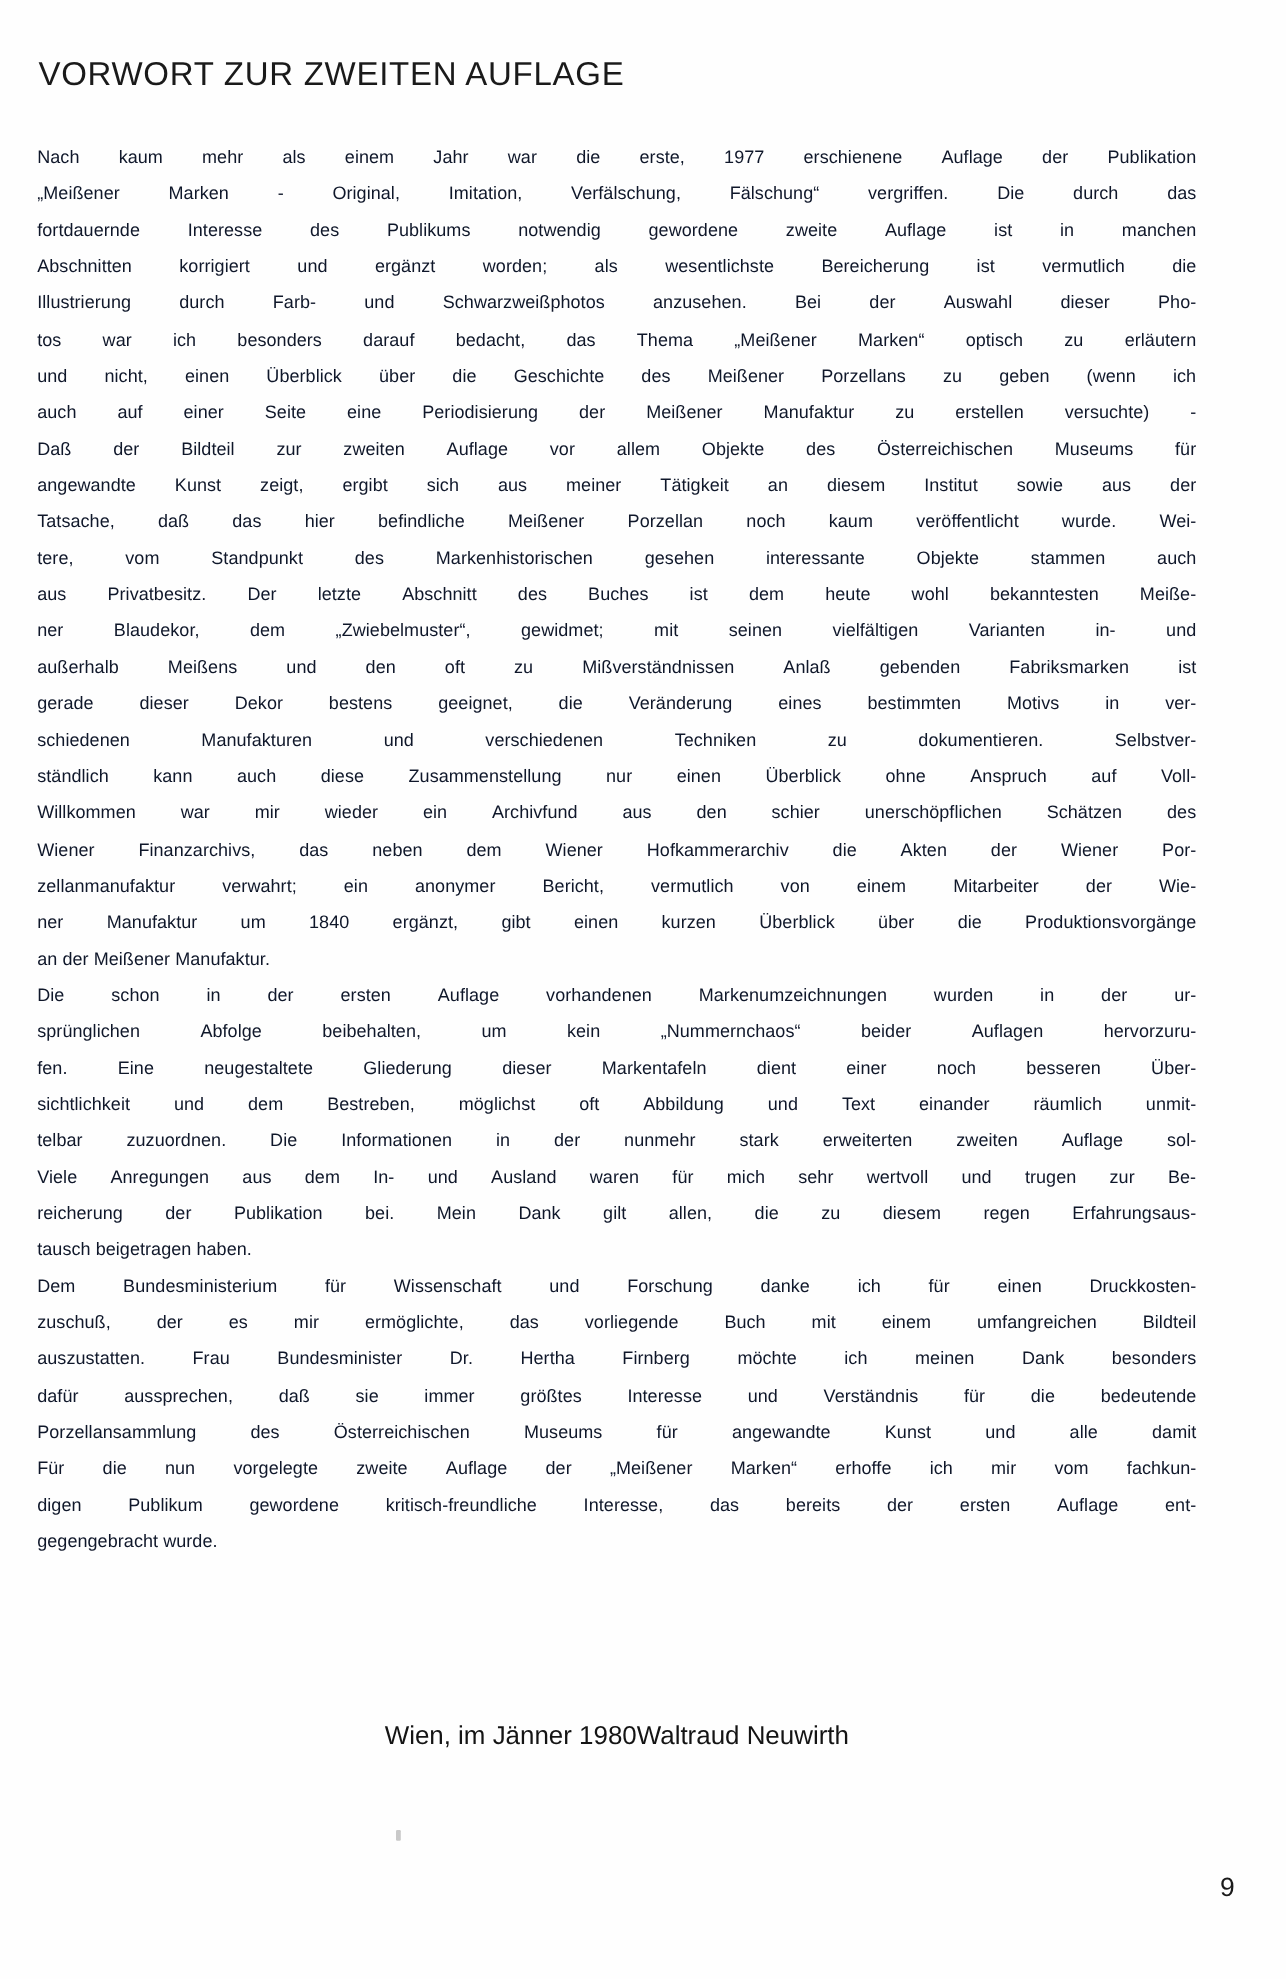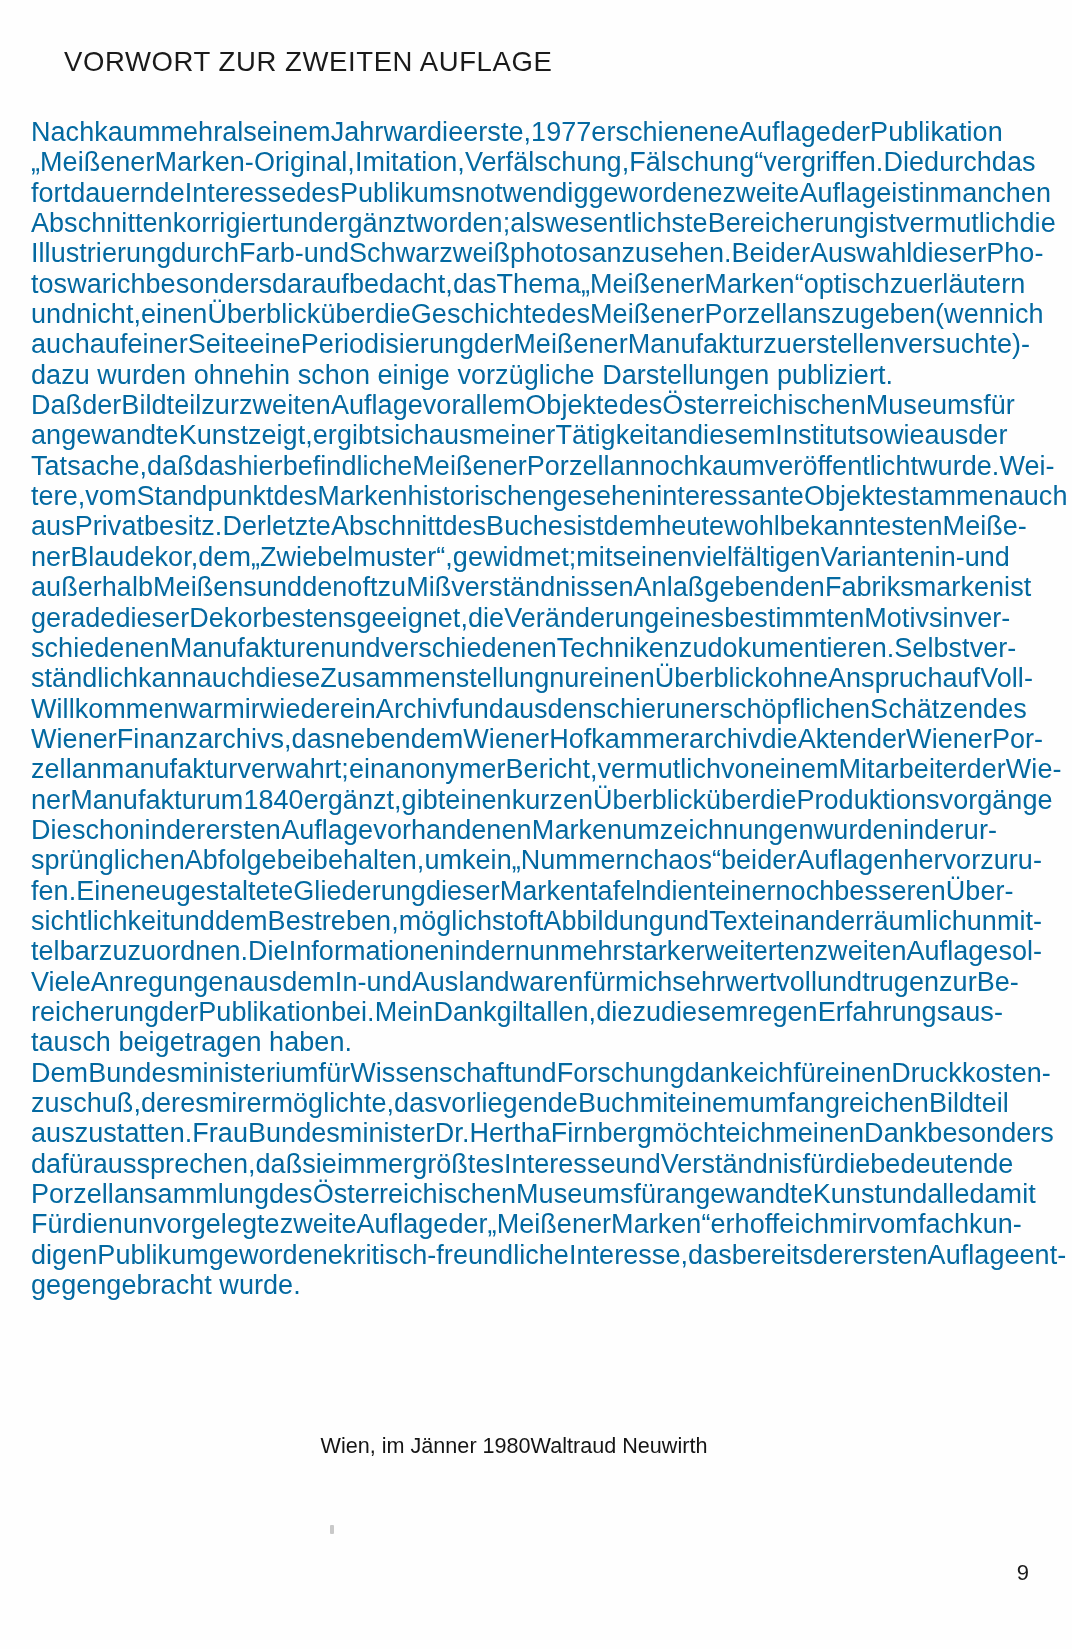--- a/index.html
+++ b/index.html
@@ -22,32 +22,31 @@
   }
   .page-title {
     position: absolute;
     left: 32px;
     top: 28px;
     font-size: 27.5px;
     letter-spacing: 0.6px;
     font-weight: 400;
     color: #1a1a1a;
     white-space: nowrap;
-    margin-left: 32px;
   }
   .body-block {
     position: absolute;
     left: 31px;
     top: 117px;
     width: 966px;
   }
   .line {
-    font-size: 27px;
+    font-size: 15px;
     line-height: 30.35px;
-    color: #0369a1;
+    color: #0f172a;
     white-space: nowrap;
     letter-spacing: 0.05px;
   }
   
   .line.just {
     display: flex;
     justify-content: space-between;
     white-space: normal;
   }
   .line.just > span {
@@ -200,21 +199,20 @@
         <span>eine</span>
         <span>Periodisierung</span>
         <span>der</span>
         <span>Meißener</span>
         <span>Manufaktur</span>
         <span>zu</span>
         <span>erstellen</span>
         <span>versuchte)</span>
         <span>-</span>
       </div>
-      <div class="line last">dazu wurden ohnehin schon einige vorzügliche Darstellungen publiziert.</div>
       <div class="line just">
         <span>Daß</span>
         <span>der</span>
         <span>Bildteil</span>
         <span>zur</span>
         <span>zweiten</span>
         <span>Auflage</span>
         <span>vor</span>
         <span>allem</span>
         <span>Objekte</span>
@@ -392,20 +390,21 @@
         <span>1840</span>
         <span>ergänzt,</span>
         <span>gibt</span>
         <span>einen</span>
         <span>kurzen</span>
         <span>Überblick</span>
         <span>über</span>
         <span>die</span>
         <span>Produktionsvorgänge</span>
       </div>
+      <div class="line last">an der Meißener Manufaktur.</div>
       <div class="line just">
         <span>Die</span>
         <span>schon</span>
         <span>in</span>
         <span>der</span>
         <span>ersten</span>
         <span>Auflage</span>
         <span>vorhandenen</span>
         <span>Markenumzeichnungen</span>
         <span>wurden</span>

